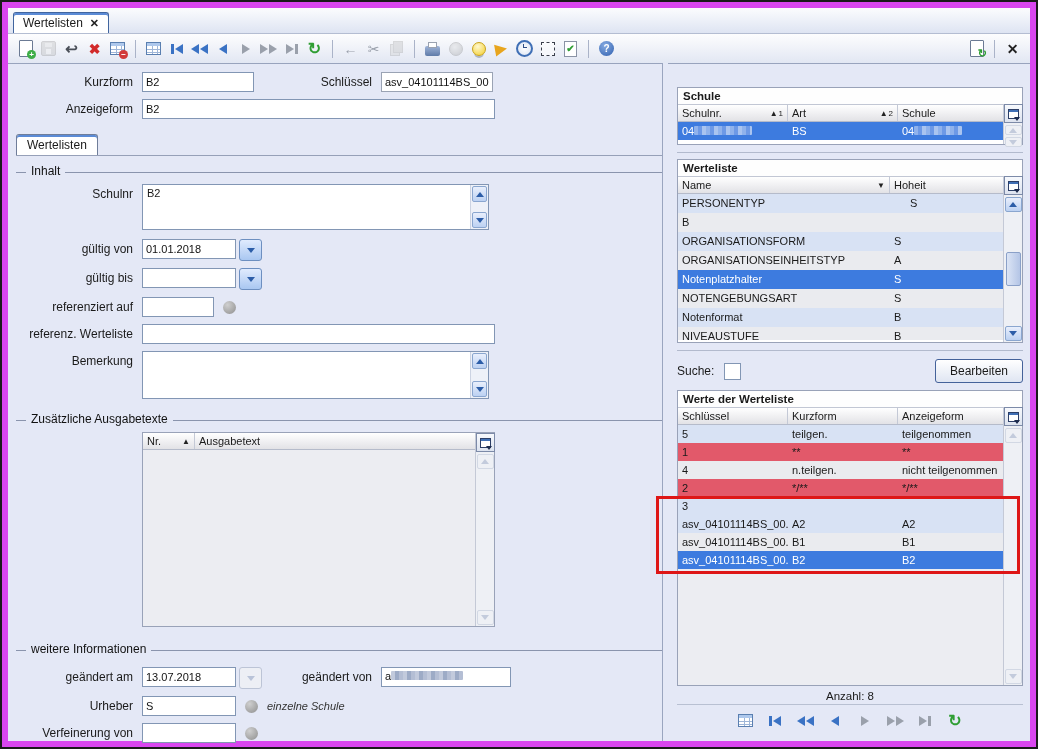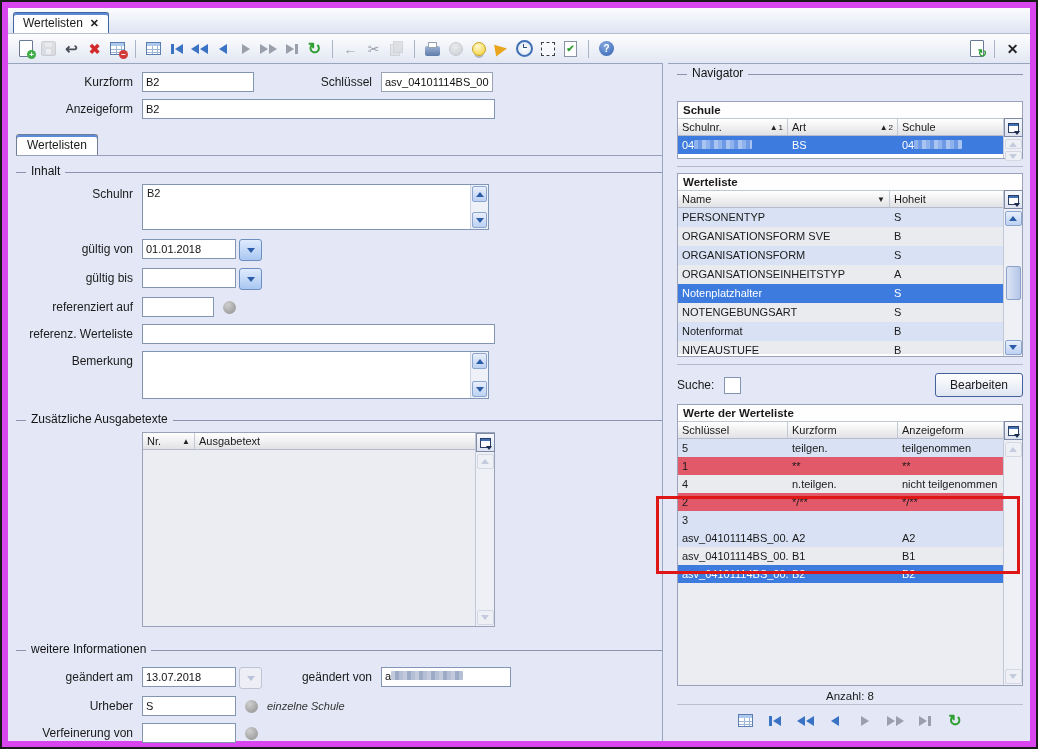--- a/index.html
+++ b/index.html
@@ -409,23 +409,20 @@
           <span class="flabel">Verfeinerung von</span>
           <input class="tin" style="width: 86px;" value="">
           <span class="ic"></span>
         </div>
       </div>
     </div>
 
     <div class="splitter"></div>
 
     <div class="nav-panel">
-      <div class="group-title">
-          <span>Navigator</span>
-        </div>
 
       <div class="tbl" style="height:58px;margin-top:20px;">
         <div class="tbl-title">Schule</div>
         <div class="tbl-main">
           <div class="tbl-left">
             <div class="thead">
               <span class="th" style="width:110px;">
                 <span>Schulnr.</span>
                 <span class="sort">
                     <span>▲</span>
@@ -472,26 +469,25 @@
             <div class="thead">
               <span class="th" style="width:212px;">
                 <span>Name</span>
                   <span class="sort">▼</span>
               </span>
               <span class="th" style="flex:1;border-right:none;">
                 <span>Hoheit</span>
               </span>
             </div>
             <div class="rows" style="height:146px;">
-              <div class="trow" style="height:19px;line-height:19px;" data-state="blue">
+              <div class="trow" style="height:19px;line-height:19px;gap:16px;" data-state="blue">
                 <span class="td" style="width:212px;">PERSONENTYP</span>
                 <span class="td" style="flex:1;">S</span>
               </div>
               <div class="trow" style="height:19px;line-height:19px;" data-state="white">
-                <span class="td" style="width:212px;">ORGANISATIONSFORM SVE</span>
                 <span class="td" style="flex:1;">B</span>
               </div>
               <div class="trow" style="height:19px;line-height:19px;" data-state="blue">
                 <span class="td" style="width:212px;">ORGANISATIONSFORM</span>
                 <span class="td" style="flex:1;">S</span>
               </div>
               <div class="trow" style="height:19px;line-height:19px;" data-state="white">
                 <span class="td" style="width:212px;">ORGANISATIONSEINHEITSTYP</span>
                 <span class="td" style="flex:1;">A</span>
               </div>

